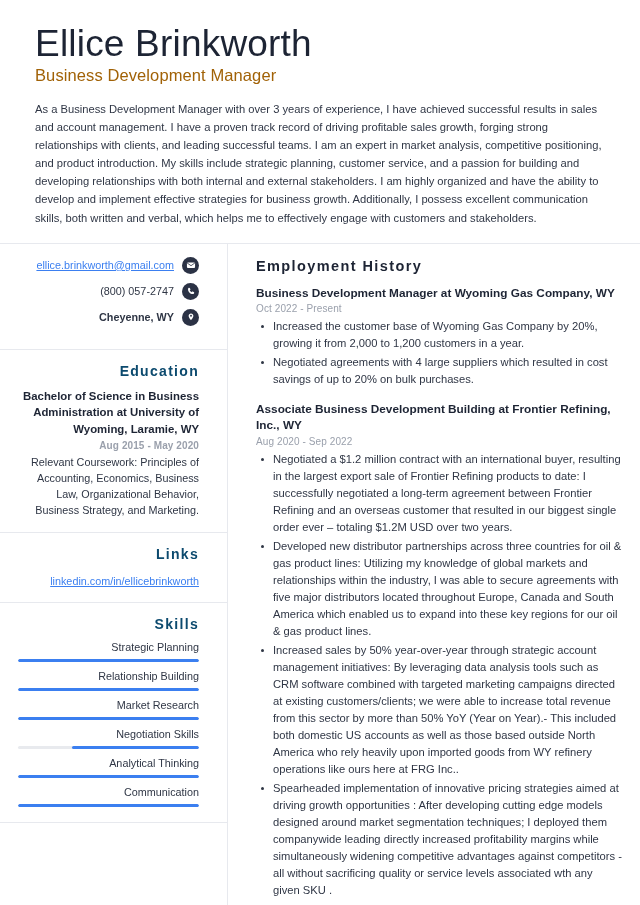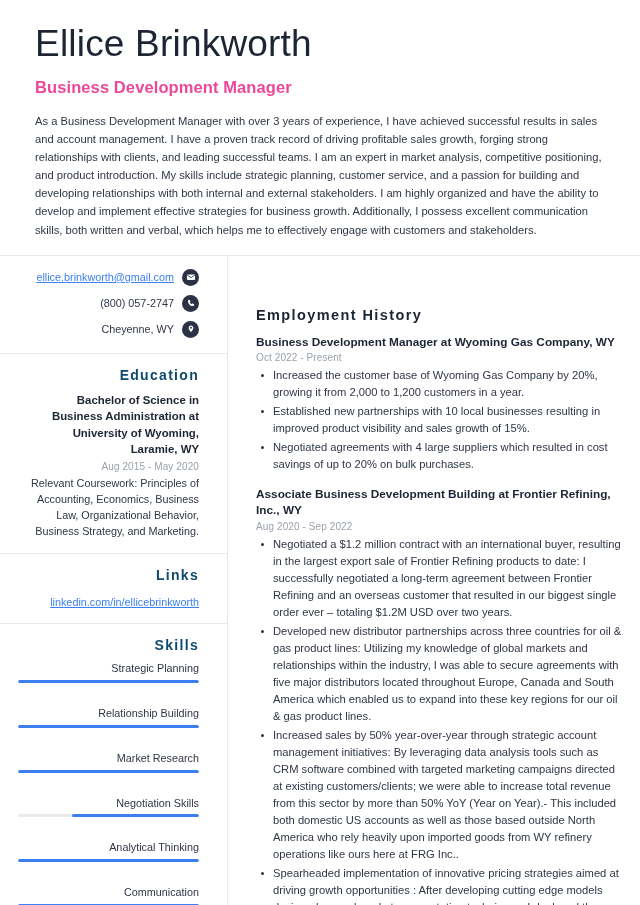--- a/index.html
+++ b/index.html
@@ -31,24 +31,23 @@
   .name {
     font-size: 37px;
     font-weight: 400;
     letter-spacing: 0.2px;
     color: #1d2434;
     line-height: 1.18;
     white-space: nowrap;
   }
 
   .job-title {
-    margin-top: 12px;
     font-size: 16.5px;
-    font-weight: 700;
-    color: #ec4899;
+    font-weight: 400;
+    color: #a16207;
     letter-spacing: 0.1px;
   }
 
   .summary {
     margin-top: 15px;
     font-size: 11.2px;
     line-height: 1.62;
     color: #2f3645;
     text-align: left;
     max-width: 572px;
@@ -87,21 +86,21 @@
 
   .contact-row {
     display: flex;
     align-items: center;
     justify-content: flex-end;
     gap: 8px;
     margin-bottom: 9px;
     font-size: 10.8px;
     color: #2f3645;
   }
-  .contact-row:last-child { margin-bottom: 2px; }
+  .contact-row:last-child { margin-bottom: 10px; font-weight: bold; }
 
   .contact-text { line-height: 1.2; }
 
   a.link-text {
     color: #3b7ff0;
     text-decoration: underline;
     font-size: 10.8px;
   }
 
   .icon-circle {
@@ -122,40 +121,40 @@
     letter-spacing: 1.3px;
     color: #0c4a6e;
     margin-bottom: 9px;
   }
 
   .edu-degree {
     font-size: 11.4px;
     font-weight: 700;
     color: #1d2434;
     line-height: 1.45;
-    margin-left: 16px;
   }
 
   .edu-dates {
     font-size: 10px;
     color: #9aa0ac;
     margin-top: 3px;
     letter-spacing: 0.1px;
+    font-weight: bold;
   }
 
   .edu-course {
     font-size: 10.8px;
     color: #2f3645;
     line-height: 1.48;
     margin-top: 4px;
   }
 
   
   .skill {
-    margin-bottom: 24px;
+    margin-bottom: 8px;
   }
   .skill:last-child { margin-bottom: 2px; }
 
   .skill-label {
     font-size: 10.8px;
     color: #2f3645;
     margin-bottom: 5px;
     line-height: 1.2;
   }
 
@@ -177,21 +176,20 @@
     border-radius: 2px;
   }
 
   
   .section-heading {
     font-size: 14.5px;
     font-weight: 700;
     letter-spacing: 1.4px;
     color: #1d2434;
     margin-bottom: 11px;
-    margin-top: 37px;
   }
 
   .job { margin-bottom: 13px; }
   .job:last-child { margin-bottom: 0; }
 
   .job-role {
     font-size: 11.8px;
     font-weight: 700;
     color: #1d2434;
     line-height: 1.38;
@@ -347,21 +345,20 @@
 
     <div class="col-right">
 
       <div class="section-heading">Employment History</div>
 
       <div class="job">
         <div class="job-role">Business Development Manager at Wyoming Gas Company, WY</div>
         <div class="job-dates">Oct 2022 - Present</div>
         <ul class="job-bullets">
           <li>Increased the customer base of Wyoming Gas Company by 20%, growing it from 2,000 to 1,200 customers in a year.</li>
-          <li>Established new partnerships with 10 local businesses resulting in improved product visibility and sales growth of 15%.</li>
           <li>Negotiated agreements with 4 large suppliers which resulted in cost savings of up to 20% on bulk purchases.</li>
         </ul>
       </div>
 
       <div class="job">
         <div class="job-role">Associate Business Development Building at Frontier Refining, Inc., WY</div>
         <div class="job-dates">Aug 2020 - Sep 2022</div>
         <ul class="job-bullets">
           <li>Negotiated a $1.2 million contract with an international buyer, resulting in the largest export sale of Frontier Refining products to date: I successfully negotiated a long-term agreement between Frontier Refining and an overseas customer that resulted in our biggest single order ever – totaling $1.2M USD over two years.</li>
           <li>Developed new distributor partnerships across three countries for oil &amp; gas product lines: Utilizing my knowledge of global markets and relationships within the industry, I was able to secure agreements with five major distributors located throughout Europe, Canada and South America which enabled us to expand into these key regions for our oil &amp; gas product lines.</li>

